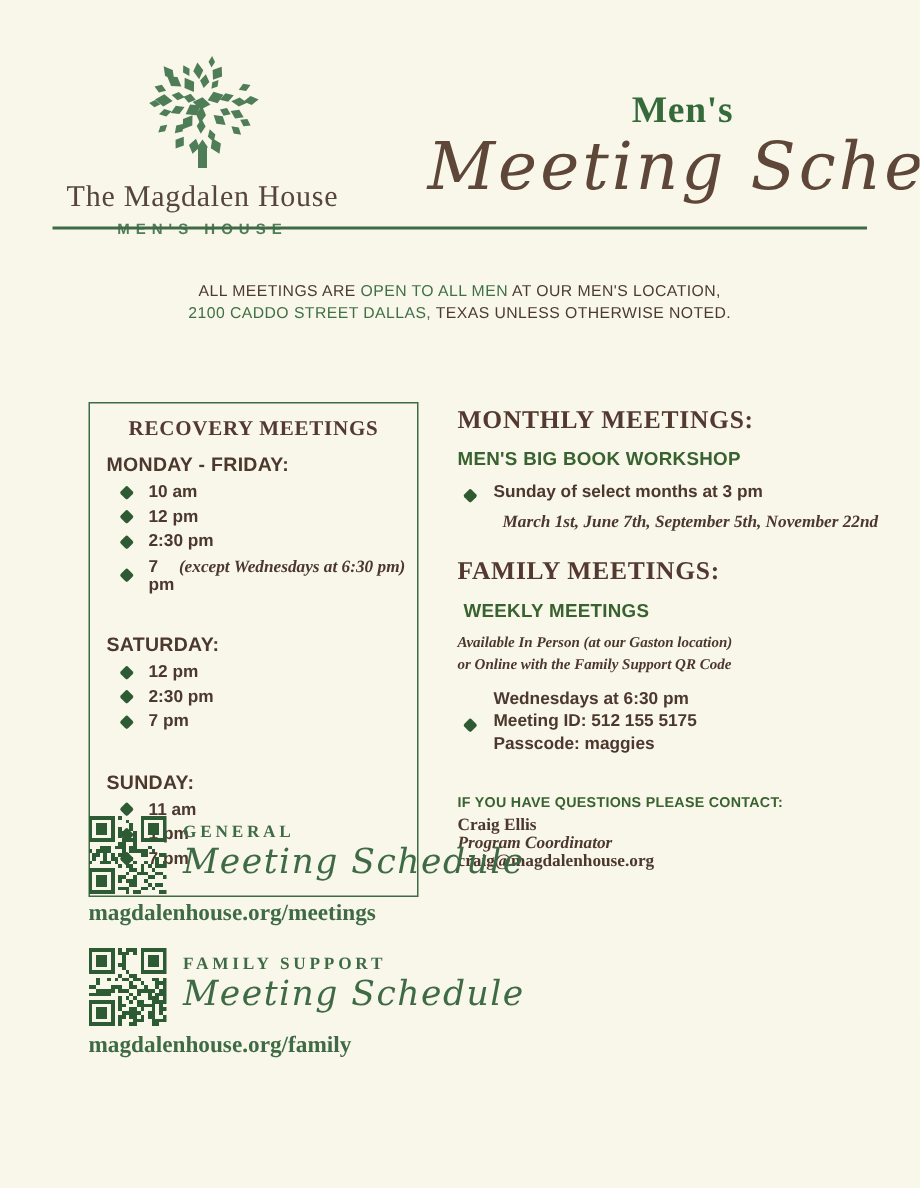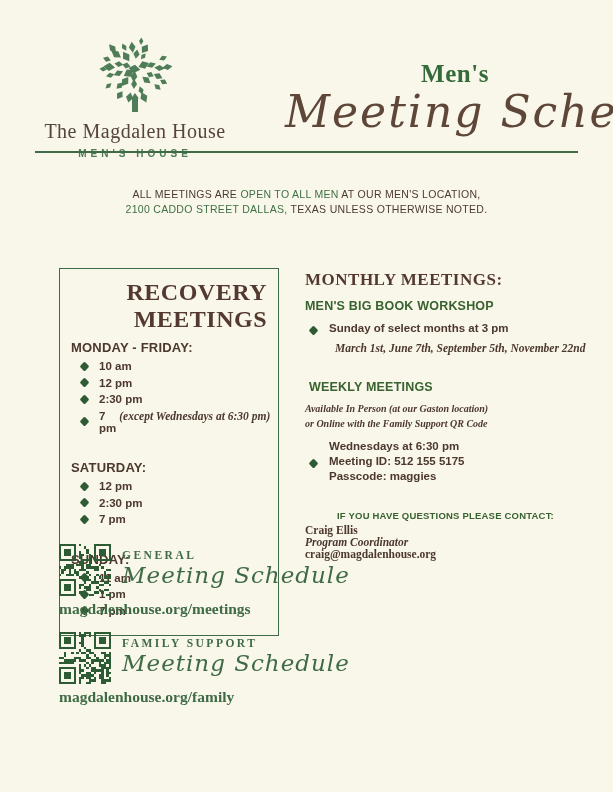--- a/index.html
+++ b/index.html
@@ -23,22 +23,22 @@
 
   
   .notice{position:absolute;left:0;top:187px;width:100%;text-align:center;
           font-size:10.5px;font-weight:normal;letter-spacing:.3px;line-height:15px;}
   .notice .brown{color:#4C3A30;}
   .notice .green{color:#3E7046;}
 
   
   .recovery-box{position:absolute;left:59px;top:268px;width:196px;border:1.5px solid #3E6B45;
                 padding:10px 11px 14px 11px;background:transparent;}
-  .recovery-title{font-family:"Liberation Serif",serif;font-weight:bold;font-size:24px;
-                  color:#53392F;text-align:right;letter-spacing:.5px;margin-bottom:7px;}
+  .recovery-title{font-family:"Liberation Serif",serif;font-weight:bold;font-size:14px;
+                  color:#53392F;text-align:center;letter-spacing:.5px;margin-bottom:7px;}
   .day-heading{font-size:13px;font-weight:bold;color:#4C382D;letter-spacing:.2px;margin:10px 0 5px 0;}
   .day-heading.first{margin-top:0;}
   .time-row{display:flex;align-items:baseline;margin:0 0 4.5px 10px;font-size:11.5px;
             font-weight:bold;color:#4C382D;}
   .diamond{width:7px;height:7px;background:#2E5B33;transform:rotate(45deg);border-radius:1.5px;
            margin-right:11px;position:relative;top:0;flex:0 0 auto;align-self:center;}
   .time-note{font-family:"Liberation Serif",serif;font-style:italic;font-weight:bold;
              color:#4C382D;margin-left:3px;font-size:11.5px;white-space:nowrap;}
   .gap{height:12px;}
 
@@ -53,21 +53,21 @@
   .bullet-text{font-size:11.5px;font-weight:bold;color:#4C382D;line-height:15px;}
   .italic-para{font-family:"Liberation Serif",serif;font-style:italic;font-weight:bold;
                font-size:11.5px;color:#4C382D;line-height:14.5px;margin:7px 0 0 24px;width:262px;}
   .italic-dates{font-family:"Liberation Serif",serif;font-style:italic;font-weight:bold;
                 font-size:11.5px;color:#4C382D;margin:6px 0 0 30px;white-space:nowrap;}
   .section-space{height:17px;}
   .avail{font-family:"Liberation Serif",serif;font-style:italic;font-weight:bold;
          font-size:10px;color:#4C382D;line-height:14.5px;margin-top:8px;}
 
   .contact{margin-top:26px;}
-  .contact-heading{font-size:9.5px;font-weight:bold;color:#38622F;letter-spacing:.2px;margin-left:32px;}
+  .contact-heading{font-size:9.5px;font-weight:bold;color:#38622F;letter-spacing:.2px;}
   .contact-name{font-family:"Liberation Serif",serif;font-weight:bold;font-size:11.5px;color:#4C382D;margin-top:3px;}
   .contact-role{font-family:"Liberation Serif",serif;font-style:italic;font-weight:bold;font-size:11.5px;color:#4C382D;}
   .contact-email{font-family:"Liberation Serif",serif;font-size:11.5px;font-weight:bold;color:#4C382D;}
 
   
   .qr-section{position:absolute;left:59px;width:240px;}
   .qr-section.one{top:544px;}
   .qr-section.two{top:632px;}
   .qr-row{display:flex;align-items:flex-start;}
   .qr-box{width:52px;height:52px;flex:0 0 auto;}
@@ -199,20 +199,21 @@
 
 
     <div class="green-heading">MEN'S BIG BOOK WORKSHOP</div>
     <div class="bullet-block">
       <span class="diamond"></span>
       <span class="bullet-text">Sunday of select months at 3 pm</span>
     </div>
     <div class="italic-dates">March 1st, June 7th, September 5th, November 22nd</div>
 
     <div class="section-space"></div>
+    <div class="big-heading">FAMILY MEETINGS:</div>
     <div class="green-heading indent">WEEKLY MEETINGS</div>
     <div class="avail"><span>Available In Person (at our Gaston location)</span><br><span>or Online with the Family Support QR Code</span></div>
     <div class="bullet-block">
       <span class="diamond"></span>
       <span class="bullet-text"><span>Wednesdays at 6:30 pm</span><br><span>Meeting ID: 512 155 5175</span><br><span>Passcode: maggies</span></span>
     </div>
 
     <div class="contact">
       <div class="contact-heading">IF YOU HAVE QUESTIONS PLEASE CONTACT:</div>
       <div class="contact-name">Craig Ellis</div>

